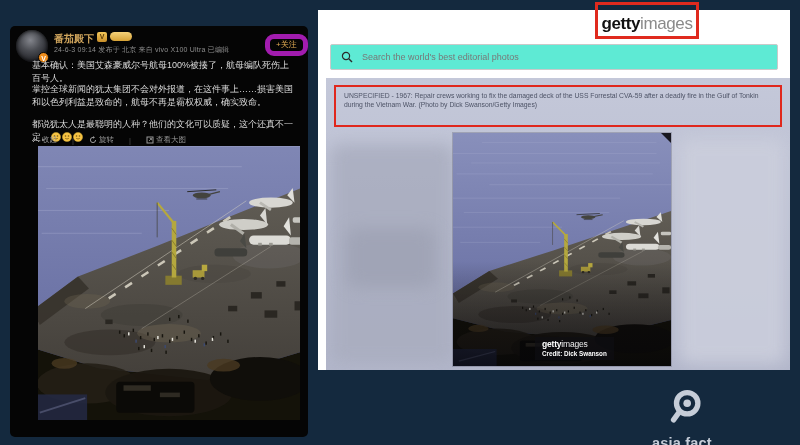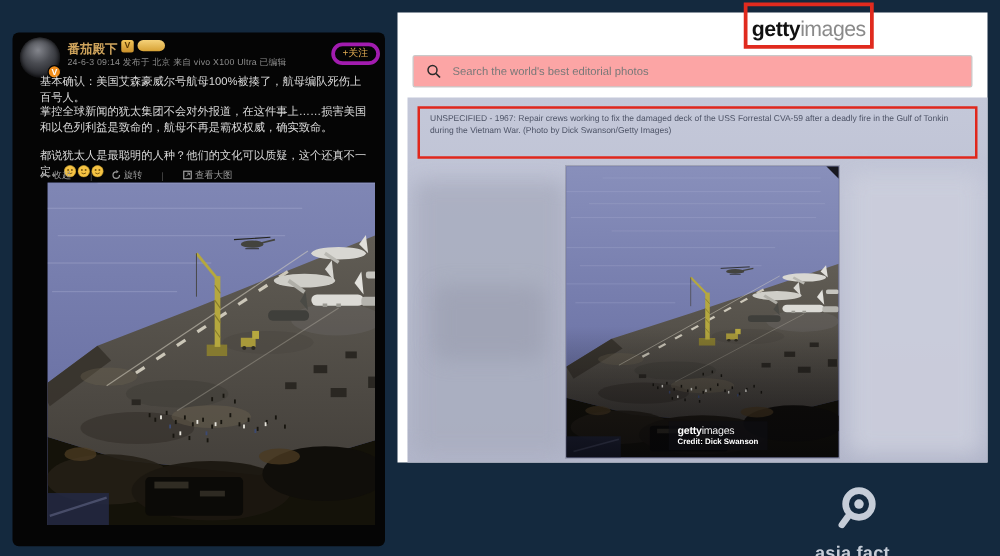--- a/index.html
+++ b/index.html
@@ -15,41 +15,41 @@
             box-shadow:inset 0 0 4px #000; }
   .verified { position:absolute; left:28px; top:26px; width:11px; height:11px; border-radius:50%;
               background:#f18e1c; color:#fff; font-size:7px; font-weight:bold; text-align:center;
               line-height:11px; border:1px solid #050505; }
   .u-row { position:absolute; left:44px; top:6px; display:flex; align-items:flex-start; gap:3px; }
   .uname { font-size:10px; font-weight:bold; color:#cfa45c; }
   .vip-crown { width:10px; height:10px; border-radius:2px; background:linear-gradient(#f3c75a,#c98f2a);
                color:#5d3c06; font-size:7px; line-height:10px; text-align:center; font-weight:bold; }
   .vip-pill { width:22px; height:9px; border-radius:5px; background:linear-gradient(#f5d27a,#d7a235); }
   .meta { position:absolute; left:44px; top:19px; font-size:7px; color:#8e8e8e; letter-spacing:.2px; }
-  .follow { position:absolute; left:255px; top:8px; background:none; border:3px solid #a21caf;
+  .follow { position:absolute; left:255px; top:8px; background:none; border:5px solid #a21caf;
             color:#e3ad53; font-size:8px; border-radius:9px; padding:1px 6px; line-height:10px; }
   .wtext { position:absolute; left:22px; width:262px; font-size:9px; line-height:13px; color:#dadada; }
   .p1 { top:33px; } .p2 { top:57px; } .p3 { top:92px; }
   .emoji { display:inline-block; vertical-align:-2px; margin-left:1px; }
   .actions { position:absolute; left:22px; top:109px; display:flex; align-items:center; gap:15px;
              font-size:7.5px; color:#9a9a9a; }
   .actions .it { display:flex; align-items:center; gap:2px; cursor:pointer; }
   .sep { color:#4e4e4e; }
   .photo1 { position:absolute; left:28px; top:120px; width:262px; height:274px; overflow:hidden; background:#43496f; }
   .photo1 svg { display:block; }
 
   
   .getty-panel { position:absolute; left:318px; top:10px; width:472px; height:360px; background:#ffffff; }
   .logo-box { position:absolute; left:277px; top:-8px; width:104px; height:37px;
               border:3px solid #e02a1e; display:flex; align-items:center; justify-content:center;
               padding-top:7px; background:transparent; }
   .glogo { font-size:17px; letter-spacing:-0.4px; }
   .glogo .b { font-weight:bold; color:#111; }
   .glogo .l { font-weight:normal; color:#8a8a8a; }
-  .searchbar { position:absolute; left:12px; top:34px; width:448px; height:26px; background:#fca5a5;
+  .searchbar { position:absolute; left:12px; top:34px; width:448px; height:26px; background:#5eead4;
                border:1px solid #c9c9c9; border-radius:2px; display:flex; align-items:center;
                padding:0 10px; gap:9px; }
   .searchbar input { flex:1; border:none; outline:none; background:transparent; font-size:9px;
                      color:#555; font-family:"Liberation Sans","DejaVu Sans",sans-serif; }
   .searchbar input::placeholder { color:#787878; }
   .result-area { position:absolute; left:8px; top:68px; width:464px; height:292px;
                  background:linear-gradient(#c4c8d9,#b2b6ca); overflow:hidden; }
   .blob { position:absolute; filter:blur(8px); border-radius:10px; }
   .blob.bl { left:4px; top:66px; width:124px; height:220px; background:#a9adbf; opacity:.85; }
   .blob.br { left:352px; top:60px; width:108px; height:226px; background:#cbced c; background:#cbcedc; opacity:.9; }

